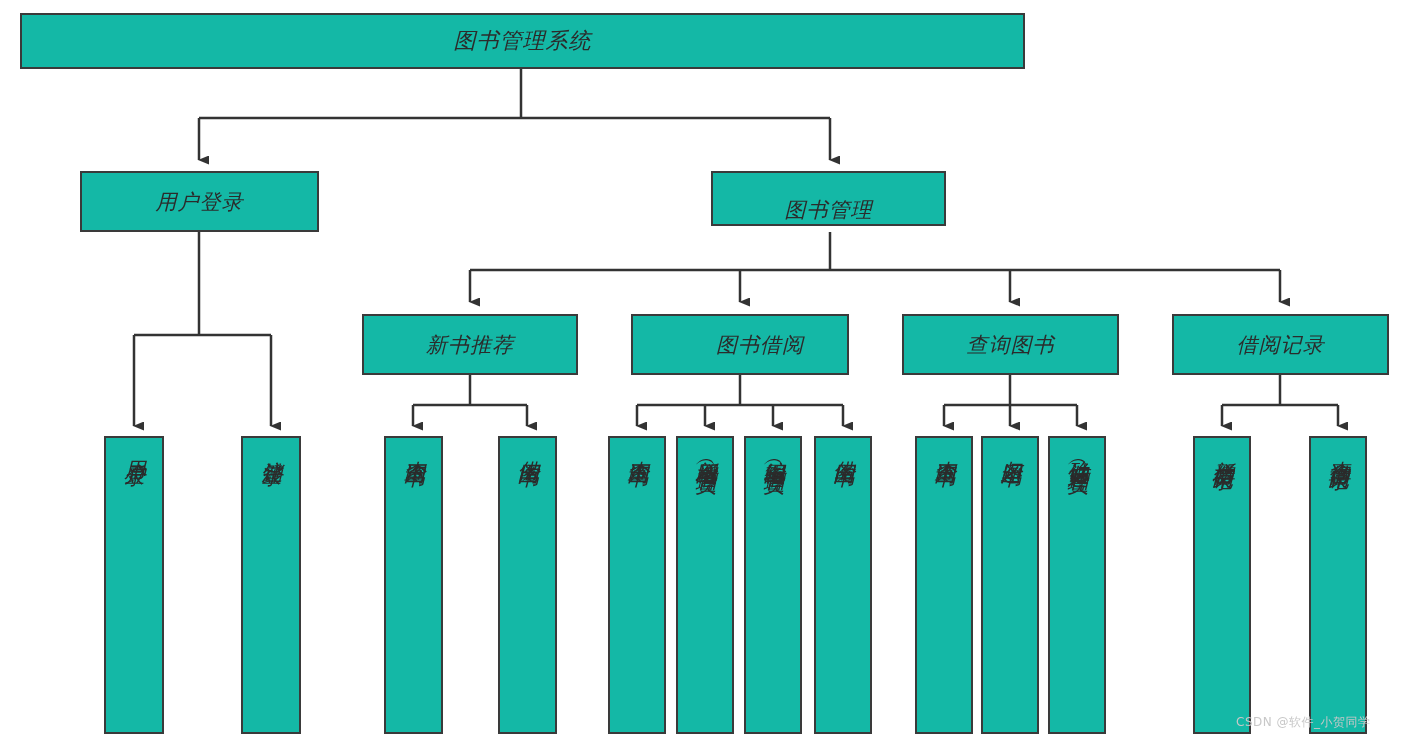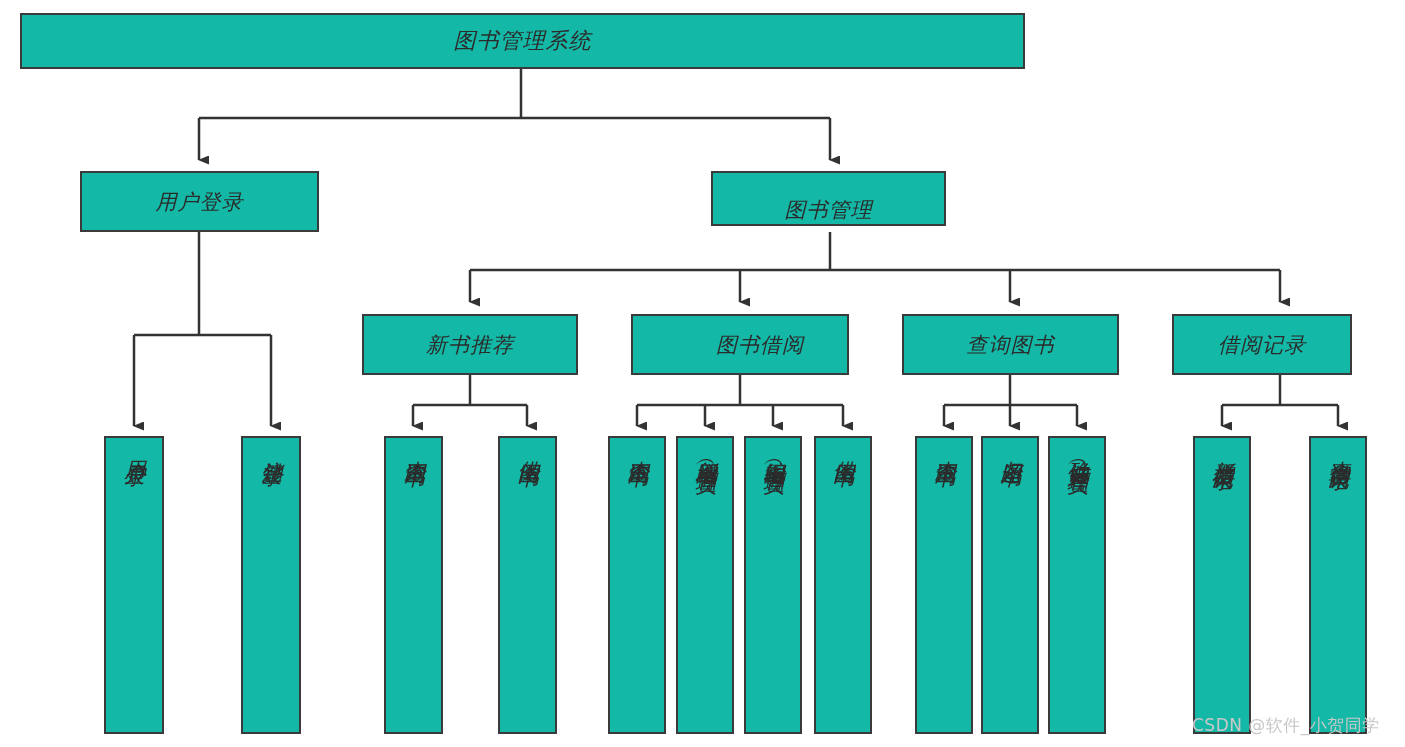--- a/index.html
+++ b/index.html
@@ -55,25 +55,26 @@
   .vtext {
     writing-mode: vertical-rl;
     text-orientation: upright;
     line-height: 1.22;
     letter-spacing: 2px;
     white-space: nowrap;
     color: #2b2b2b;
   }
   .watermark {
     position: absolute;
-    font-size: 17px;
+    font-size: 12px;
     color: #c8c8c8;
     white-space: nowrap;
     letter-spacing: 0.5px;
     user-select: none;
+    margin-left: 44px;
   }
 </style>
 </head>
 <body>
 
 <div id="canvas">
 
   <svg class="wires" viewBox="0 0 1405 747" xmlns="http://www.w3.org/2000/svg">
     <defs>
       <marker id="arrow" markerWidth="10" markerHeight="12" refX="4.5" refY="10" orient="auto" markerUnits="userSpaceOnUse">
@@ -144,21 +145,21 @@
   </div>
 
   <div class="node h" style="left:631px; top:314px; width:218px; height:61px;padding-left:40px;">
     <span>图书借阅</span>
   </div>
 
   <div class="node h" style="left:902px; top:314px; width:217px; height:61px;">
     <span>查询图书</span>
   </div>
 
-  <div class="node h" style="left:1172px; top:314px; width:180px; height:61px;">
+  <div class="node h" style="left:1172px; top:314px; width:217px; height:61px;">
     <span>借阅记录</span>
   </div>
 
   <div class="node v" style="left:104px; top:436px; width:60px; height:298px;">
     <span class="vtext">用户登录</span>
   </div>
   <div class="node v" style="left:241px; top:436px; width:60px; height:298px;">
     <span class="vtext">注销登录</span>
   </div>
 

